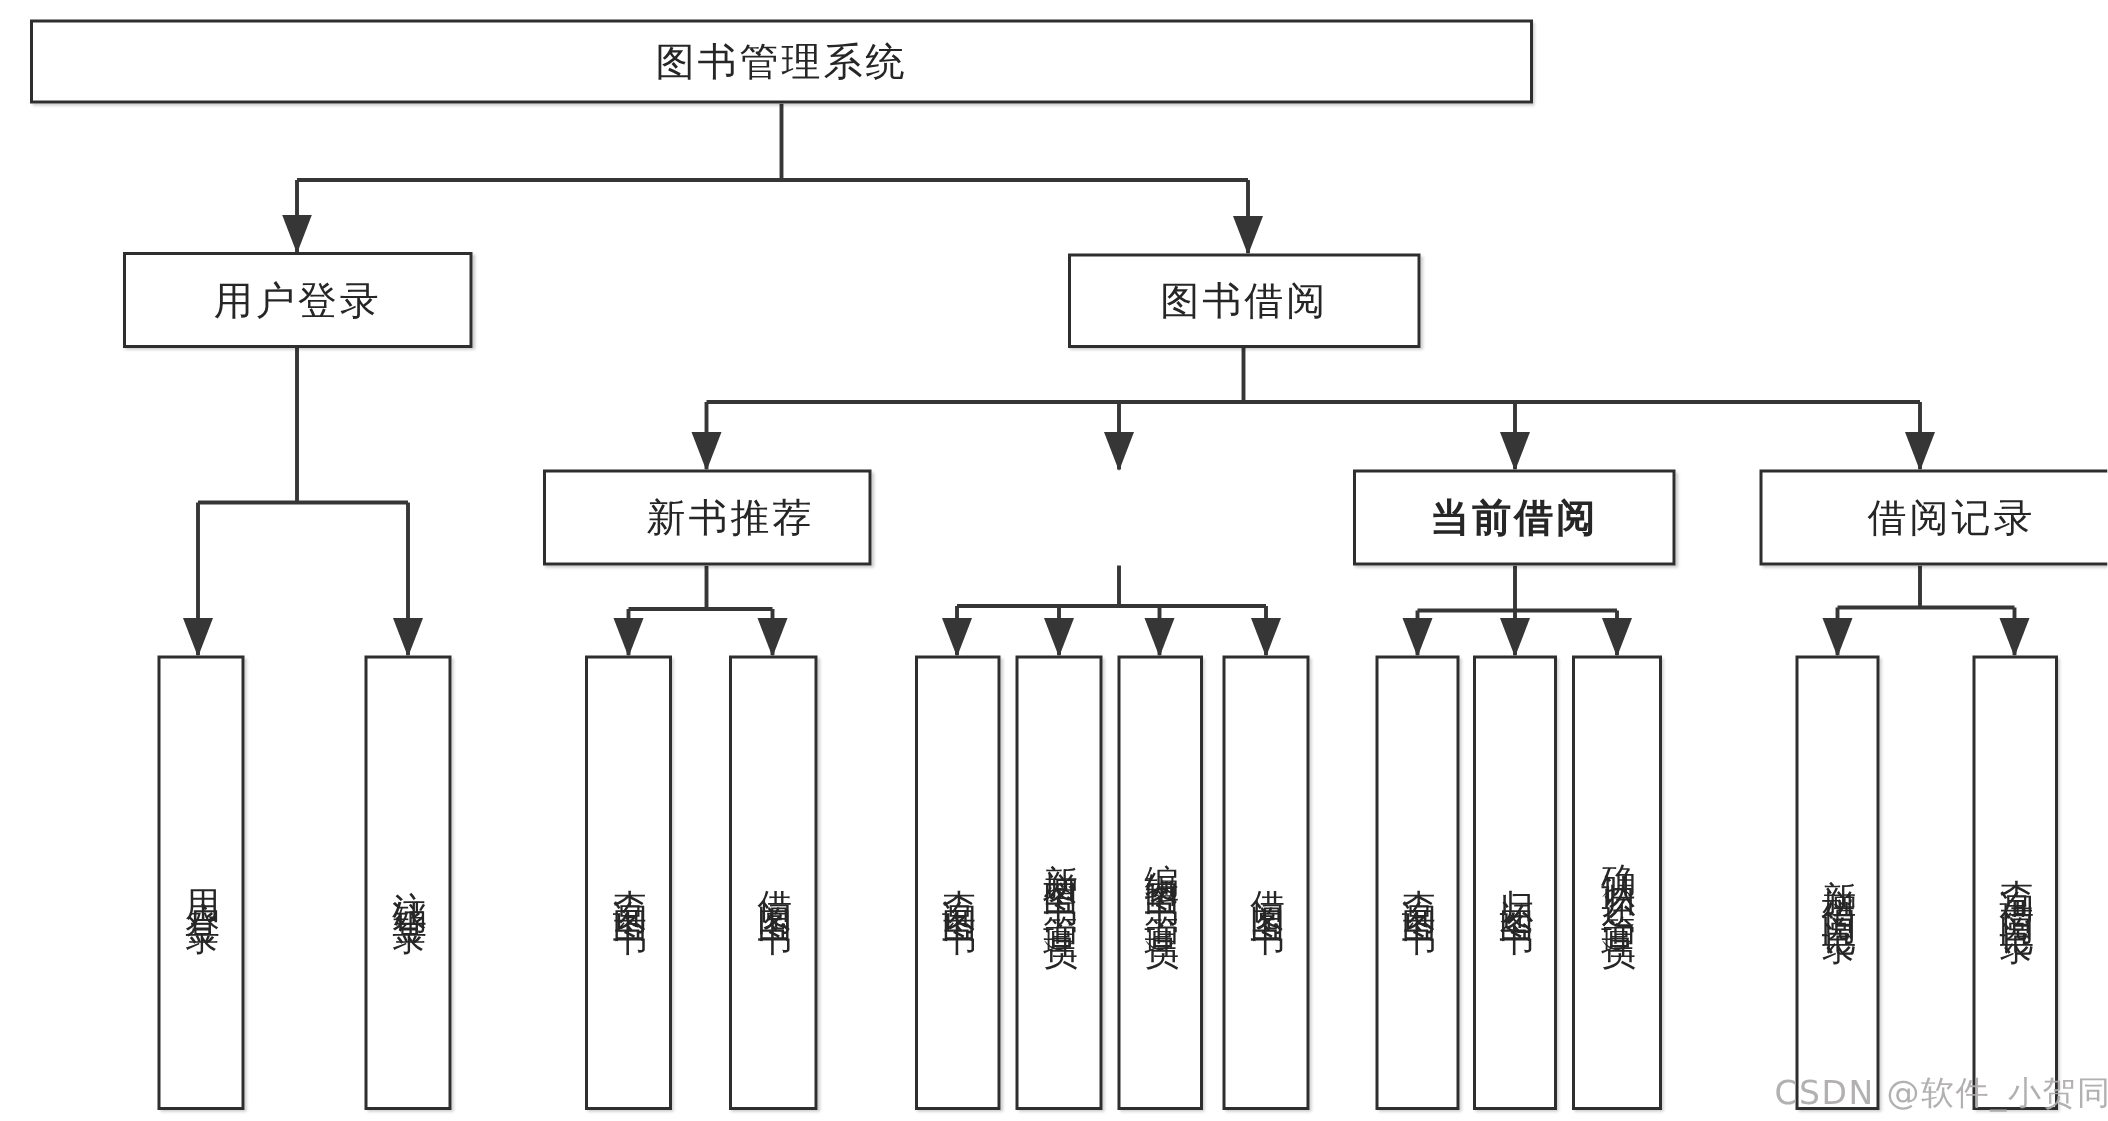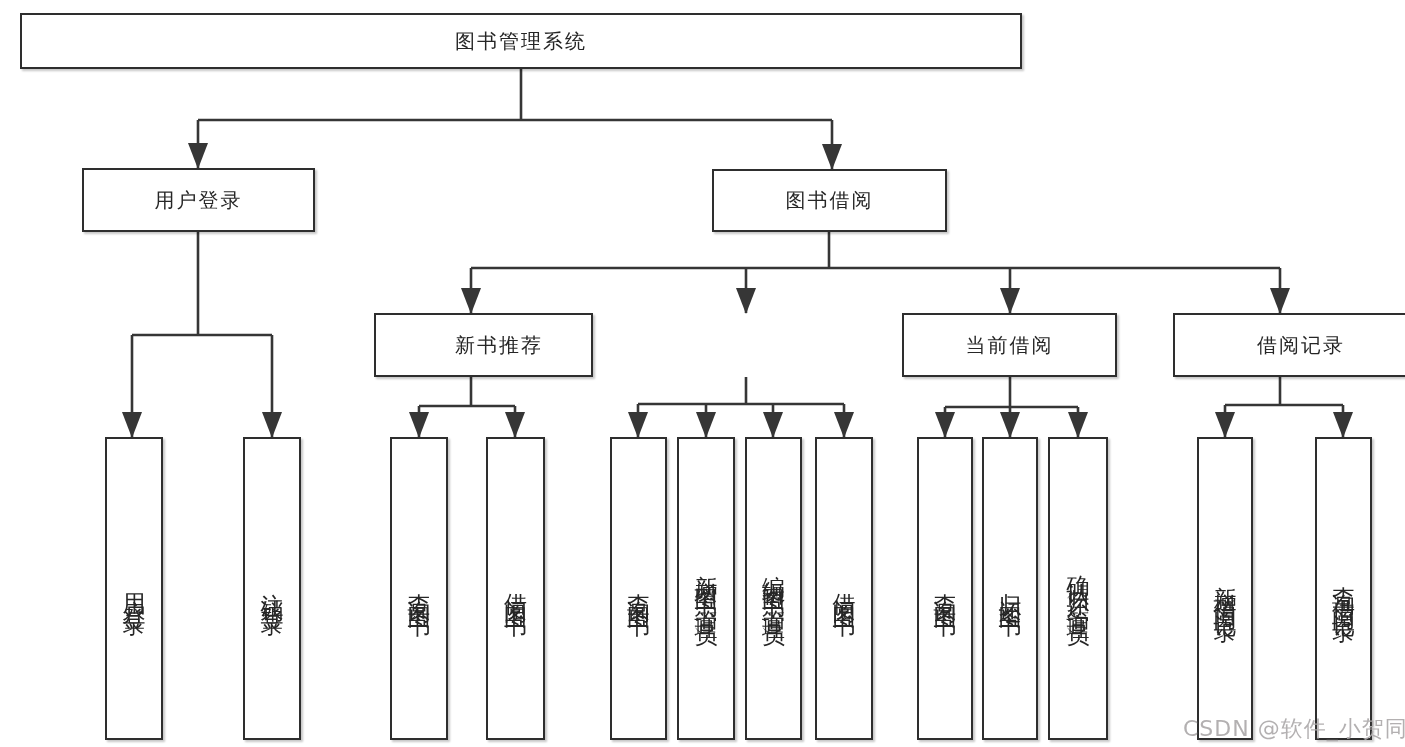--- a/index.html
+++ b/index.html
@@ -11,21 +11,21 @@
     overflow:hidden;
   }
   .wires{position:absolute;left:0;top:0;width:1405px;height:747px;z-index:1;pointer-events:none;}
   .node{
     position:absolute;box-sizing:border-box;z-index:2;
     background:#ffffff;border:2.5px solid #2e2e2e;
     box-shadow:1.5px 1.5px 2px rgba(0,0,0,0.22);
     display:flex;align-items:center;justify-content:center;
     color:#262626;
   }
-  .hbox{font-size:20px;letter-spacing:2px;white-space:nowrap;}
+  .hbox{font-size:26px;letter-spacing:2px;white-space:nowrap;}
   .vbox{
     writing-mode:vertical-rl;
     font-size:23px;letter-spacing:7px;line-height:1;
     top:437px;height:303px;
   }
   .watermark{
     position:absolute;z-index:6;
     left:1183px;top:714px;
     font-size:22px;letter-spacing:1px;
     color:#adaaab;opacity:.92;white-space:nowrap;
@@ -82,22 +82,22 @@
     <line x1="1225" y1="405" x2="1343" y2="405"></line>
     <line x1="1225" y1="405" x2="1225" y2="437" marker-end="url(#ah)"></line>
     <line x1="1343" y1="405" x2="1343" y2="437" marker-end="url(#ah)"></line>
   </svg>
 
   <div class="node hbox" style="left:20px;top:13px;width:1002px;height:56px;">图书管理系统</div>
 
   <div class="node hbox" style="left:82px;top:168px;width:233px;height:64px;">用户登录</div>
   <div class="node hbox" style="left:712px;top:169px;width:235px;height:63px;">图书借阅</div>
 
-  <div class="node hbox" style="left:374px;top:313px;width:219px;height:64px;padding-left:31px;">新书推荐</div>
-  <div class="node hbox" style="left:902px;top:313px;width:215px;height:64px;">当前借阅</div>
+  <div class="node hbox" style="left:362px;top:313px;width:219px;height:64px;padding-left:31px;">新书推荐</div>
+  <div class="node hbox" style="left:902px;top:313px;width:215px;height:64px;font-weight:bold;">当前借阅</div>
   <div class="node hbox" style="left:1173px;top:313px;width:256px;height:64px;">借阅记录</div>
 
   <div class="node vbox" style="left:105px;width:58px;">用户登录</div>
   <div class="node vbox" style="left:243px;width:58px;">注销登录</div>
 
   <div class="node vbox" style="left:390px;width:58px;">查询图书</div>
   <div class="node vbox" style="left:486px;width:59px;">借阅图书</div>
 
   <div class="node vbox" style="left:610px;width:57px;">查询图书</div>
   <div class="node vbox" style="left:677px;width:58px;">新增图书（管理员）</div>

